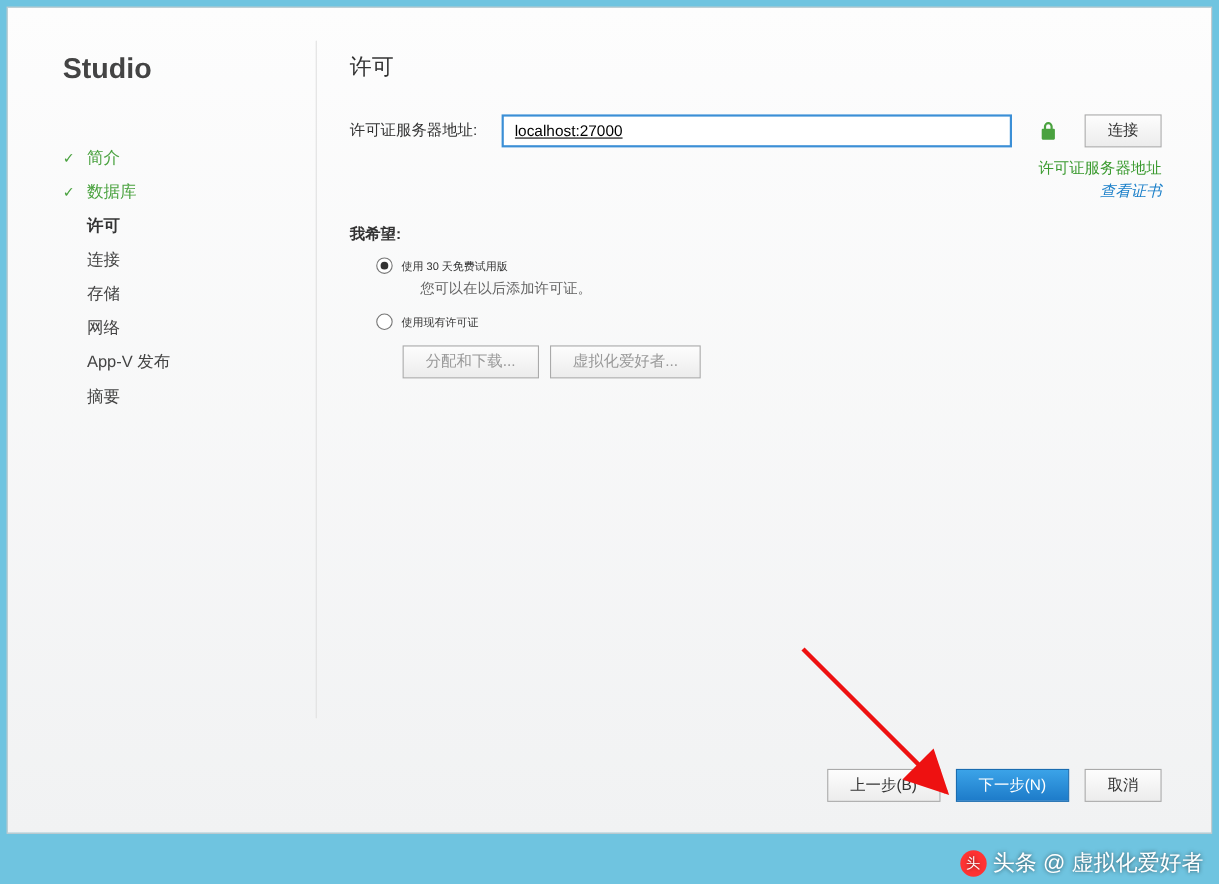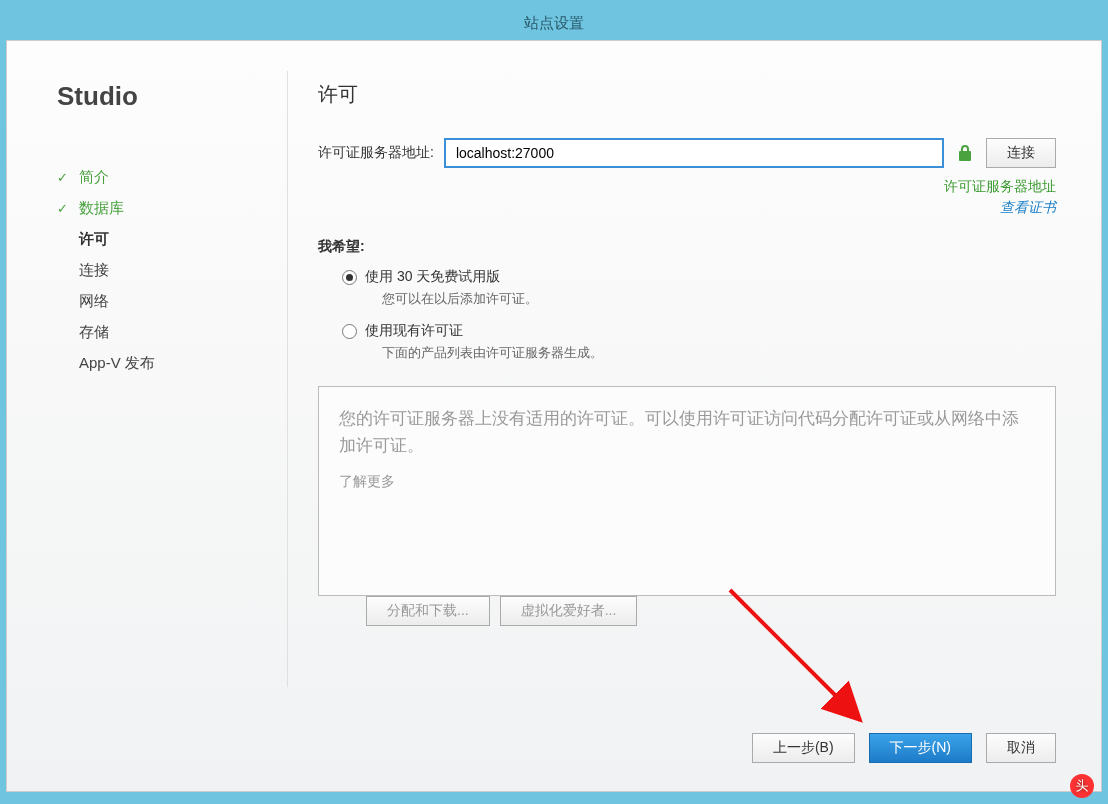--- a/index.html
+++ b/index.html
@@ -76,36 +76,37 @@
       flex-direction: column;
     }
     .page-heading {
       font-size: 20px;
       color: #333;
       margin-bottom: 30px;
     }
     .field-row {
       display: flex;
       align-items: center;
-      gap: 10px;
+      gap: 22px;
       margin-bottom: 8px;
     }
     .field-label {
       font-size: 14px;
       color: #333;
       white-space: nowrap;
     }
     .text-input {
       flex: 1;
       height: 30px;
       border: 2px solid #3b8fd6;
       padding: 0 10px;
       font-size: 14px;
       background: #fff;
       outline: none;
+      text-decoration: underline;
     }
     .lock-badge {
       width: 22px;
       height: 26px;
       display: flex;
       align-items: center;
       justify-content: center;
       color: #4aa23f;
       font-size: 18px;
     }
@@ -139,21 +140,21 @@
       font-weight: bold;
       color: #333;
       margin: 20px 0 12px 0;
     }
     .radio-group { padding-left: 24px; }
     .radio-item { margin-bottom: 14px; }
     .radio-row {
       display: flex;
       align-items: center;
       gap: 8px;
-      font-size: 14px;
+      font-size: 10px;
       color: #333;
     }
     .radio {
       width: 15px; height: 15px;
       border: 1px solid #777;
       border-radius: 50%;
       display: inline-flex;
       align-items: center;
       justify-content: center;
       background: #fff;
@@ -223,23 +224,20 @@
       align-items: center;
       justify-content: center;
       color: #fff;
       font-size: 13px;
     }
   </style>
 </head>
 <body>
 
 <div class="window">
-  <div class="title-bar">
-    <span>站点设置</span>
-  </div>
 
   <div class="content-area">
     <div class="main-layout">
 
       <div class="sidebar">
         <div class="sidebar-title">Studio</div>
 
         <div class="nav-item done">
           <span class="check-icon">✓</span>
           <span>简介</span>
@@ -251,29 +249,33 @@
         <div class="nav-item current">
           <span class="indent"></span>
           <span>许可</span>
         </div>
         <div class="nav-item">
           <span class="indent"></span>
           <span>连接</span>
         </div>
         <div class="nav-item">
           <span class="indent"></span>
+          <span>存储</span>
+        </div>
+        <div class="nav-item">
+          <span class="indent"></span>
           <span>网络</span>
         </div>
         <div class="nav-item">
           <span class="indent"></span>
-          <span>存储</span>
-        </div>
-        <div class="nav-item">
-          <span class="indent"></span>
           <span>App-V 发布</span>
+        </div>
+        <div class="nav-item">
+          <span class="indent"></span>
+          <span>摘要</span>
         </div>
       </div>
 
       <div class="divider"></div>
 
       <div class="main-panel">
         <div class="page-heading">许可</div>
 
         <div class="field-row">
           <span class="field-label">许可证服务器地址:</span>
@@ -299,28 +301,23 @@
               <span class="radio selected"></span>
               <span>使用 30 天免费试用版</span>
             </div>
             <div class="radio-sub">您可以在以后添加许可证。</div>
           </div>
           <div class="radio-item">
             <div class="radio-row">
               <span class="radio"></span>
               <span>使用现有许可证</span>
             </div>
-            <div class="radio-sub">下面的产品列表由许可证服务器生成。</div>
           </div>
         </div>
 
-        <div class="license-box">
-          <div class="license-msg">您的许可证服务器上没有适用的许可证。可以使用许可证访问代码分配许可证或从网络中添加许可证。</div>
-          <div class="license-link">了解更多</div>
-        </div>
 
         <div class="license-actions">
           <button class="btn disabled">分配和下载...</button>
           <button class="btn disabled">虚拟化爱好者...</button>
         </div>
       </div>
     </div>
 
     <div class="footer">
       <button class="btn">上一步(B)</button>
@@ -333,14 +330,15 @@
     <defs>
       <marker id="ah" markerWidth="12" markerHeight="12" refX="9" refY="5" orient="auto">
         <path d="M0,0 L10,5 L0,10 z" fill="#e11"></path>
       </marker>
     </defs>
     <line x1="10" y1="10" x2="140" y2="140" stroke="#e11" stroke-width="4" marker-end="url(#ah)"></line>
   </svg>
 
   <div class="watermark">
     <span class="wm-icon">头</span>
+    <span>头条 @ 虚拟化爱好者</span>
   </div>
 </div>
 
 </body></html>

